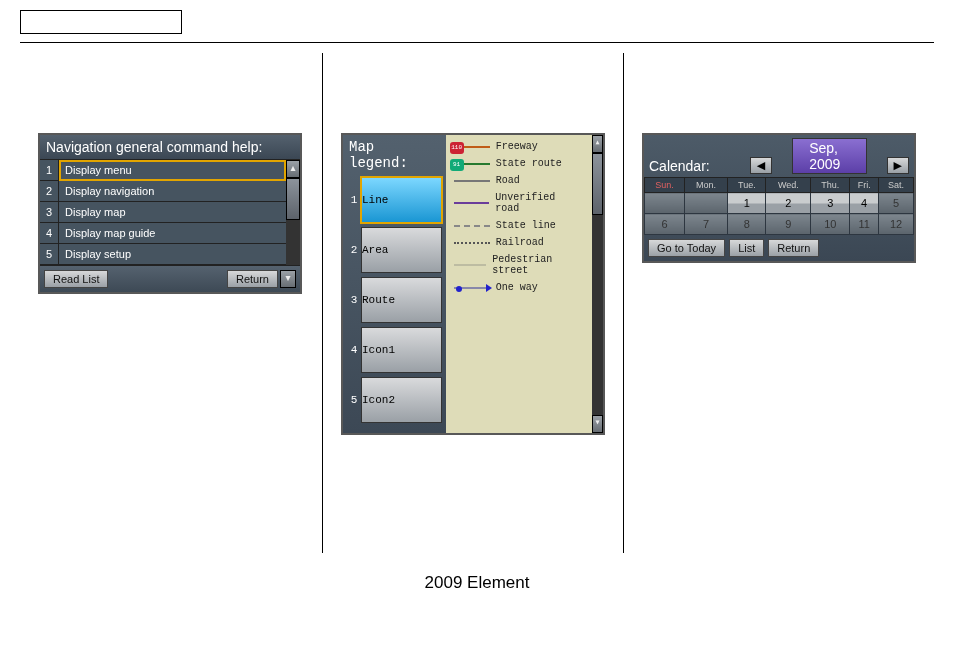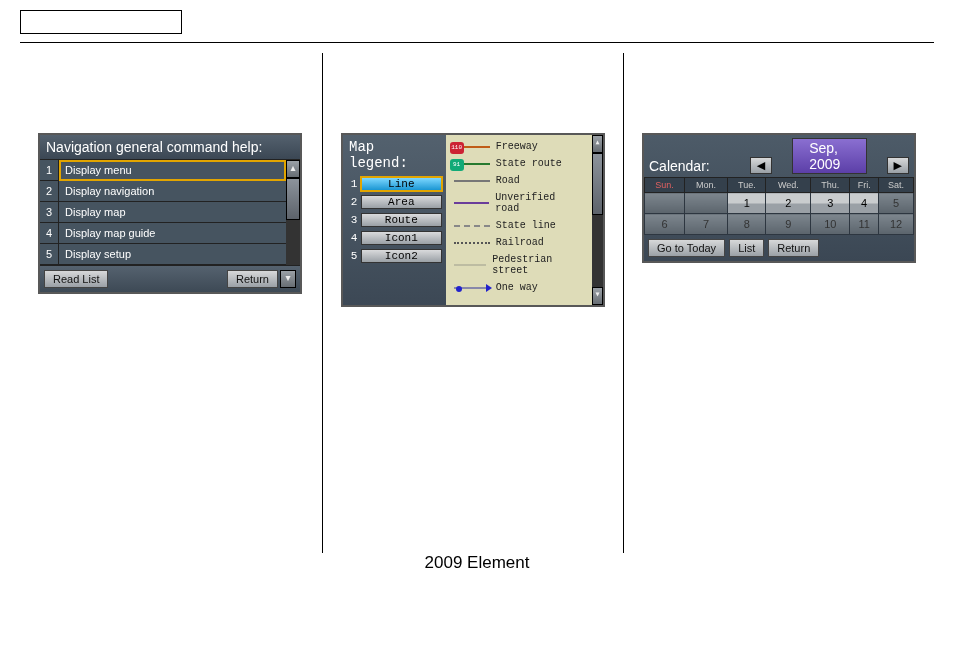--- a/index.html
+++ b/index.html
@@ -29,20 +29,21 @@
     padding: 0 18px;
     position: relative;
   }
   .col.mid {
     border-left: 1px solid #000;
     border-right: 1px solid #000;
   }
   .footer {
     text-align: center;
     font-size: 17px;
+    margin-top: 20px;
   }
 
   
   .nav-panel {
     width: 260px;
     border: 2px solid #585858;
     background: linear-gradient(#42505e,#3a4754);
     color: #fff;
     margin-top: 80px;
     font-size: 0;
@@ -116,22 +117,22 @@
   .legend-left{
     width:44%;
     background:linear-gradient(#53616e,#3c4855);
     color:#fff;
   }
   .legend-title{font-size:14px;padding:4px 6px;}
   .legend-list{padding:2px 4px 6px 4px;}
   .legend-row{display:flex;align-items:center;margin-bottom:4px;}
   .legend-idx{width:14px;font-size:11px;color:#fff;text-align:center;}
   .legend-btn{
-    flex:1;font-size:11px;text-align:center;
-    padding:0 0;border:1px solid #333;color:#000;
+    flex:1;font-size:11px;text-align:left;
+    padding:16px 0;border:1px solid #333;color:#000;
     background:linear-gradient(#d9dadc,#9aa0a6);
   }
   .legend-btn.sel{
     background:linear-gradient(#7cd7ff,#1a96d3);
     outline:2px solid #e2a500;outline-offset:-1px;
   }
   .legend-right{
     width:56%;
     background:#dedcb8;
     padding:6px 8px;

